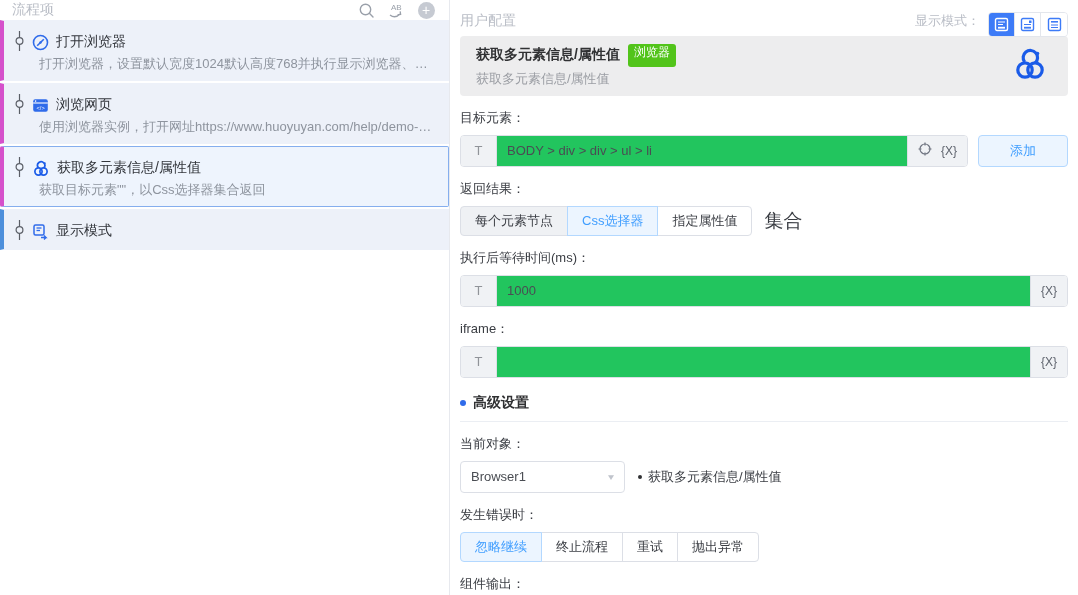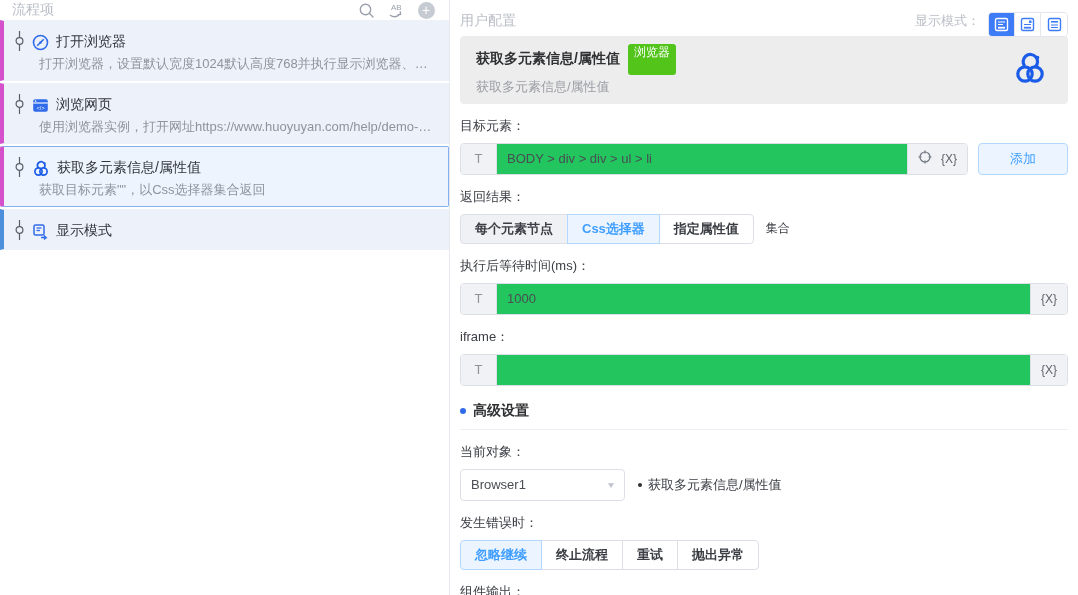--- a/index.html
+++ b/index.html
@@ -36,21 +36,21 @@
   .dm-btn { width:26px; height:23px; display:flex; align-items:center; justify-content:center;
     background:#fff; border-right:1px solid #e3e6ec; cursor:pointer; }
   .dm-btn:last-child { border-right:none; }
   .dm-btn.active { background:#3d7bf7; }
 
   .rp-card { margin:6px 10px 0 10px; background:#ededee; border-radius:4px;
     padding:8px 16px 8px 16px; display:flex; align-items:center; }
   .card-left { flex:1; min-width:0; }
   .card-title-row { display:flex; align-items:center; gap:8px; }
   .card-title { font-weight:bold; font-size:14px; color:#303133; }
-  .card-badge { background:#52c41a; color:#fff; font-size:12px; padding:1px 6px 14px;
+  .card-badge { background:#52c41a; color:#fff; font-size:12px; padding:1px 6px 6px;
     border-radius:3px; line-height:1.3; }
   .card-sub { color:#9a9da3; font-size:13px; margin-top:3px; }
   .card-icon { flex:0 0 auto; padding-right:4px; }
 
   .rp-body { padding:0 10px; }
   .f-label { margin:13px 0 8px; color:#3a3d43; font-size:13px; }
 
   .input-row { display:flex; align-items:center; }
   .input-group { display:flex; align-items:stretch; flex:1; height:32px;
     border:1px solid #dcdfe6; border-radius:4px; overflow:hidden; background:#fff; }
@@ -62,26 +62,26 @@
     gap:9px; padding:0 10px; color:#6f7480; }
   .vx { font-size:12px; color:#5f646e; }
   .add-btn { margin-left:10px; height:32px; padding:0 31px; background:#ecf5ff;
     border:1px solid #b3d8ff; color:#409eff; border-radius:4px; font-size:13px; cursor:pointer;
     font-family:inherit; }
 
   .seg-row { display:flex; align-items:center; }
   .seg-group { display:flex; }
   .seg-btn { height:30px; padding:0 14px; background:#fff; border:1px solid #dcdfe6;
     color:#3a3d43; font-size:13px; margin-left:-1px; cursor:pointer; font-family:inherit;
-    display:flex; align-items:center;font-weight:bold; }
+    display:flex; align-items:center; }
   .seg-btn:first-child { margin-left:0; border-radius:4px 0 0 4px; }
   .seg-btn:last-child { border-radius:0 4px 4px 0; }
   .seg-btn.gray { background:#eff1f4; }
   .seg-btn.active { background:#ecf5ff; border-color:#b3d8ff; color:#409eff; position:relative; z-index:1; }
-  .seg-suffix { margin-left:12px; color:#3a3d43; font-size:12px; }
+  .seg-suffix { margin-left:12px; color:#3a3d43; font-size:19px; }
 
   .adv-head { display:flex; align-items:center; gap:7px; margin-top:16px; }
   .adv-dot { width:6px; height:6px; border-radius:50%; background:#2f6bea; }
   .adv-title { font-weight:bold; font-size:14px; color:#303133; }
   .adv-hr { border:none; border-top:1px solid #ebeef3; margin:9px 0 0; }
 
   .obj-row { display:flex; align-items:center; }
   .select-box { width:165px; height:32px; border:1px solid #dcdfe6; border-radius:4px;
     display:flex; align-items:center; padding:0 10px; cursor:pointer; background:#fff; }
   .select-val { flex:1; font-size:13px; color:#4a4d53; }

